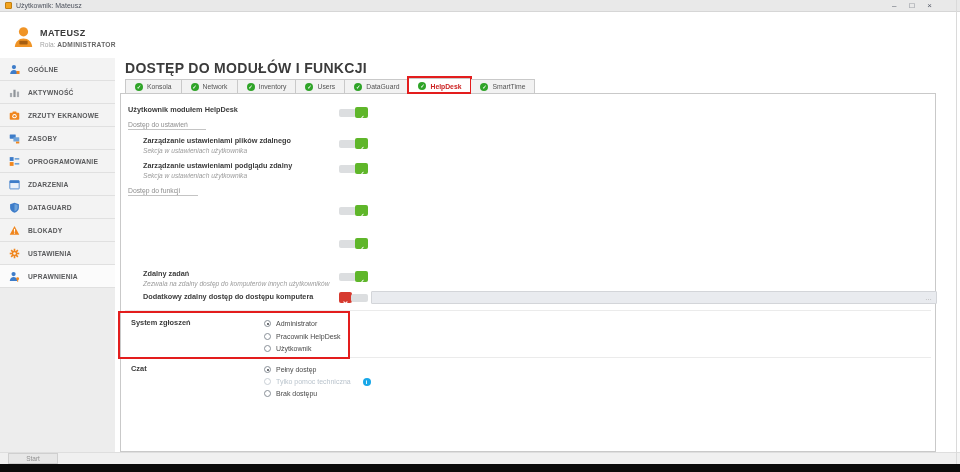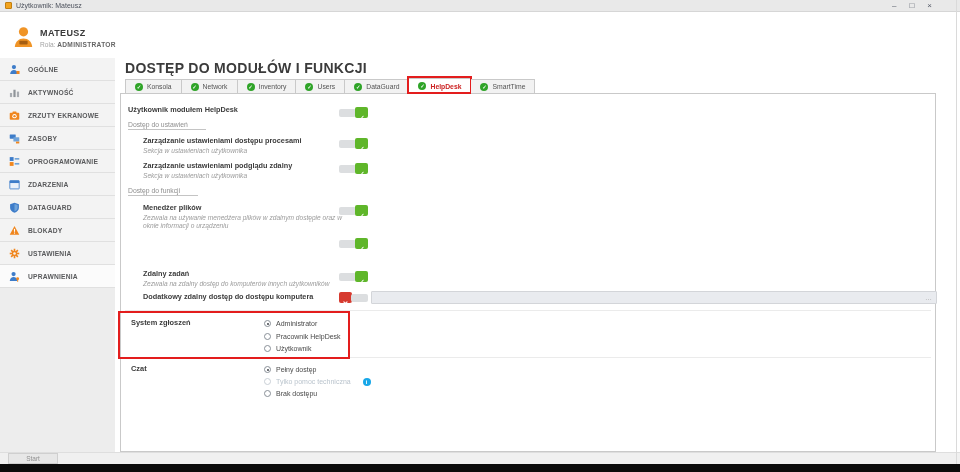--- a/index.html
+++ b/index.html
@@ -258,46 +258,39 @@
     <div class="row-title">Użytkownik modułem HelpDesk</div>
   </div>
   <div class="toggle" style="top:13px">
     <span class="tg-track"></span>
     <span class="tg-knob green"></span>
   </div>
 
   <div class="group-label" style="top:27px">Dostęp do ustawień</div>
 
   <div class="row" style="top:42px">
-    <div class="row-title">Zarządzanie ustawieniami dostępu procesami</div>
+    <div class="row-title">Zarządzanie ustawieniami plików zdalnego</div>
     <div class="row-sub">Sekcja w ustawieniach użytkownika</div>
   </div>
   <div class="toggle" style="top:44px">
     <span class="tg-track"></span>
     <span class="tg-knob green"></span>
   </div>
 
   <div class="row" style="top:67px">
     <div class="row-title">Zarządzanie ustawieniami podglądu zdalny</div>
     <div class="row-sub">Sekcja w ustawieniach użytkownika</div>
   </div>
   <div class="toggle" style="top:69px">
     <span class="tg-track"></span>
     <span class="tg-knob green"></span>
   </div>
 
   <div class="group-label" style="top:93px">Dostęp do funkcji</div>
 
-  <div class="row" style="top:109px">
-    <div class="row-title">Menedżer plików</div>
-    <div class="row-sub">
-      <span style="display:block">Zezwala na używanie menedżera plików w zdalnym dostępie oraz w</span>
-      <span style="display:block">oknie informacji o urządzeniu</span>
-    </div>
-  </div>
   <div class="toggle" style="top:111px">
     <span class="tg-track"></span>
     <span class="tg-knob green"></span>
   </div>
 
   <div class="toggle" style="top:144px">
     <span class="tg-track"></span>
     <span class="tg-knob green"></span>
   </div>
 

